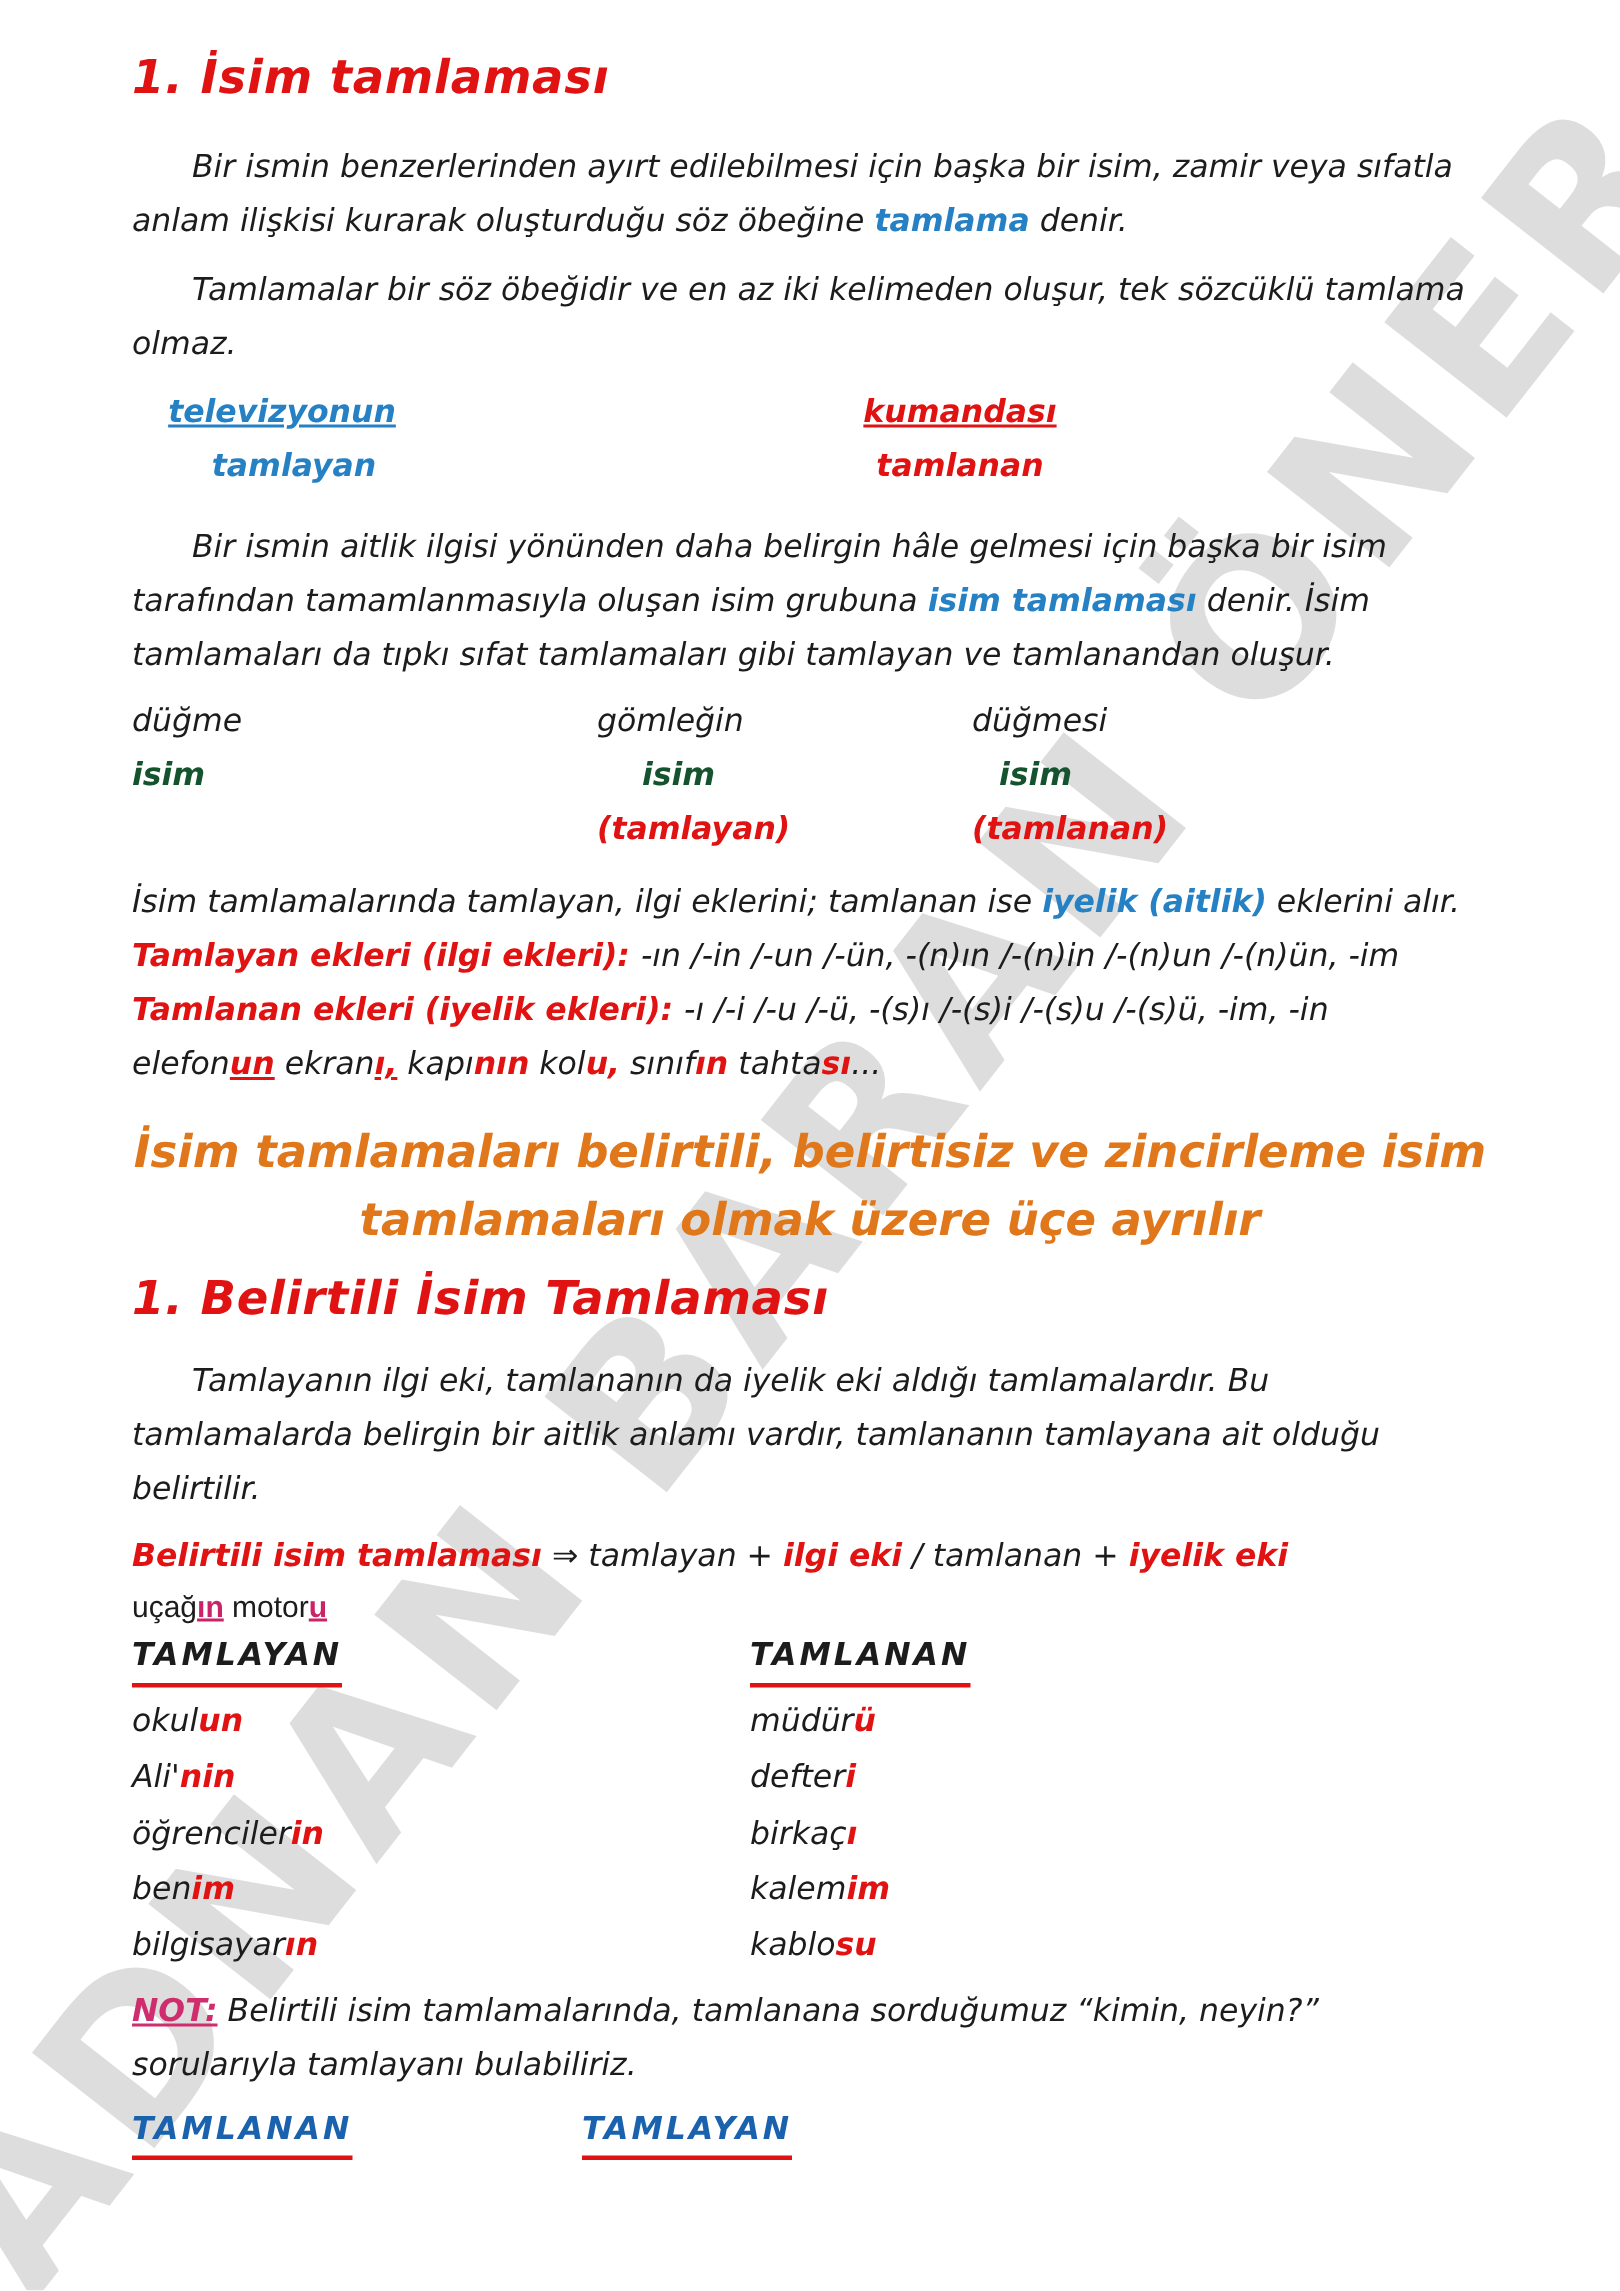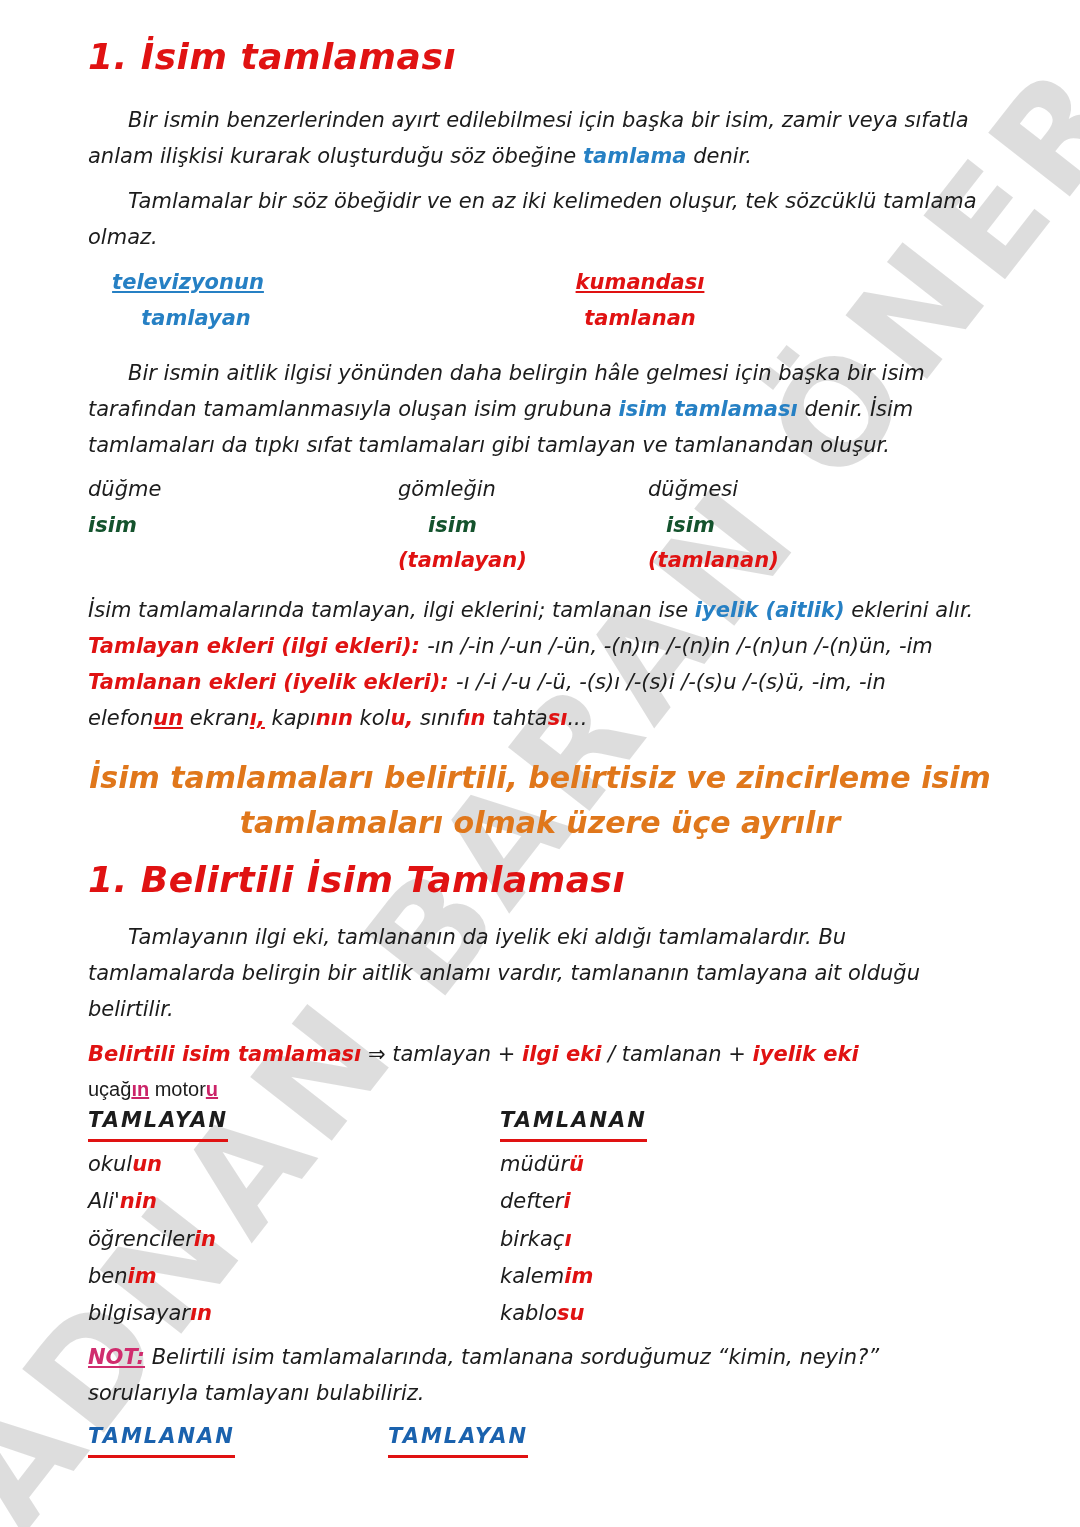--- a/index.html
+++ b/index.html
@@ -26,21 +26,21 @@
     opacity:0.13;
     white-space:nowrap;
     z-index:0;
     user-select:none;
   }
   .content{
     position:relative;z-index:1;
     padding:26px 88px 0 88px;
   }
   h1{
-    font-size:36px;color:#e01212;font-weight:bold;
+    font-size:31px;color:#e01212;font-weight:bold;
     margin:0 0 14px 0;letter-spacing:0.5px;
   }
   h1.sub{margin:2px 0 8px 0;}
   .h2-orange{
     font-size:30px;color:#e0771b;font-weight:bold;
     text-align:center;line-height:1.5;
     margin:20px auto 4px auto;max-width:930px;
   }
   p{margin:0 0 9px 0;}
   .indent{text-indent:40px;}

